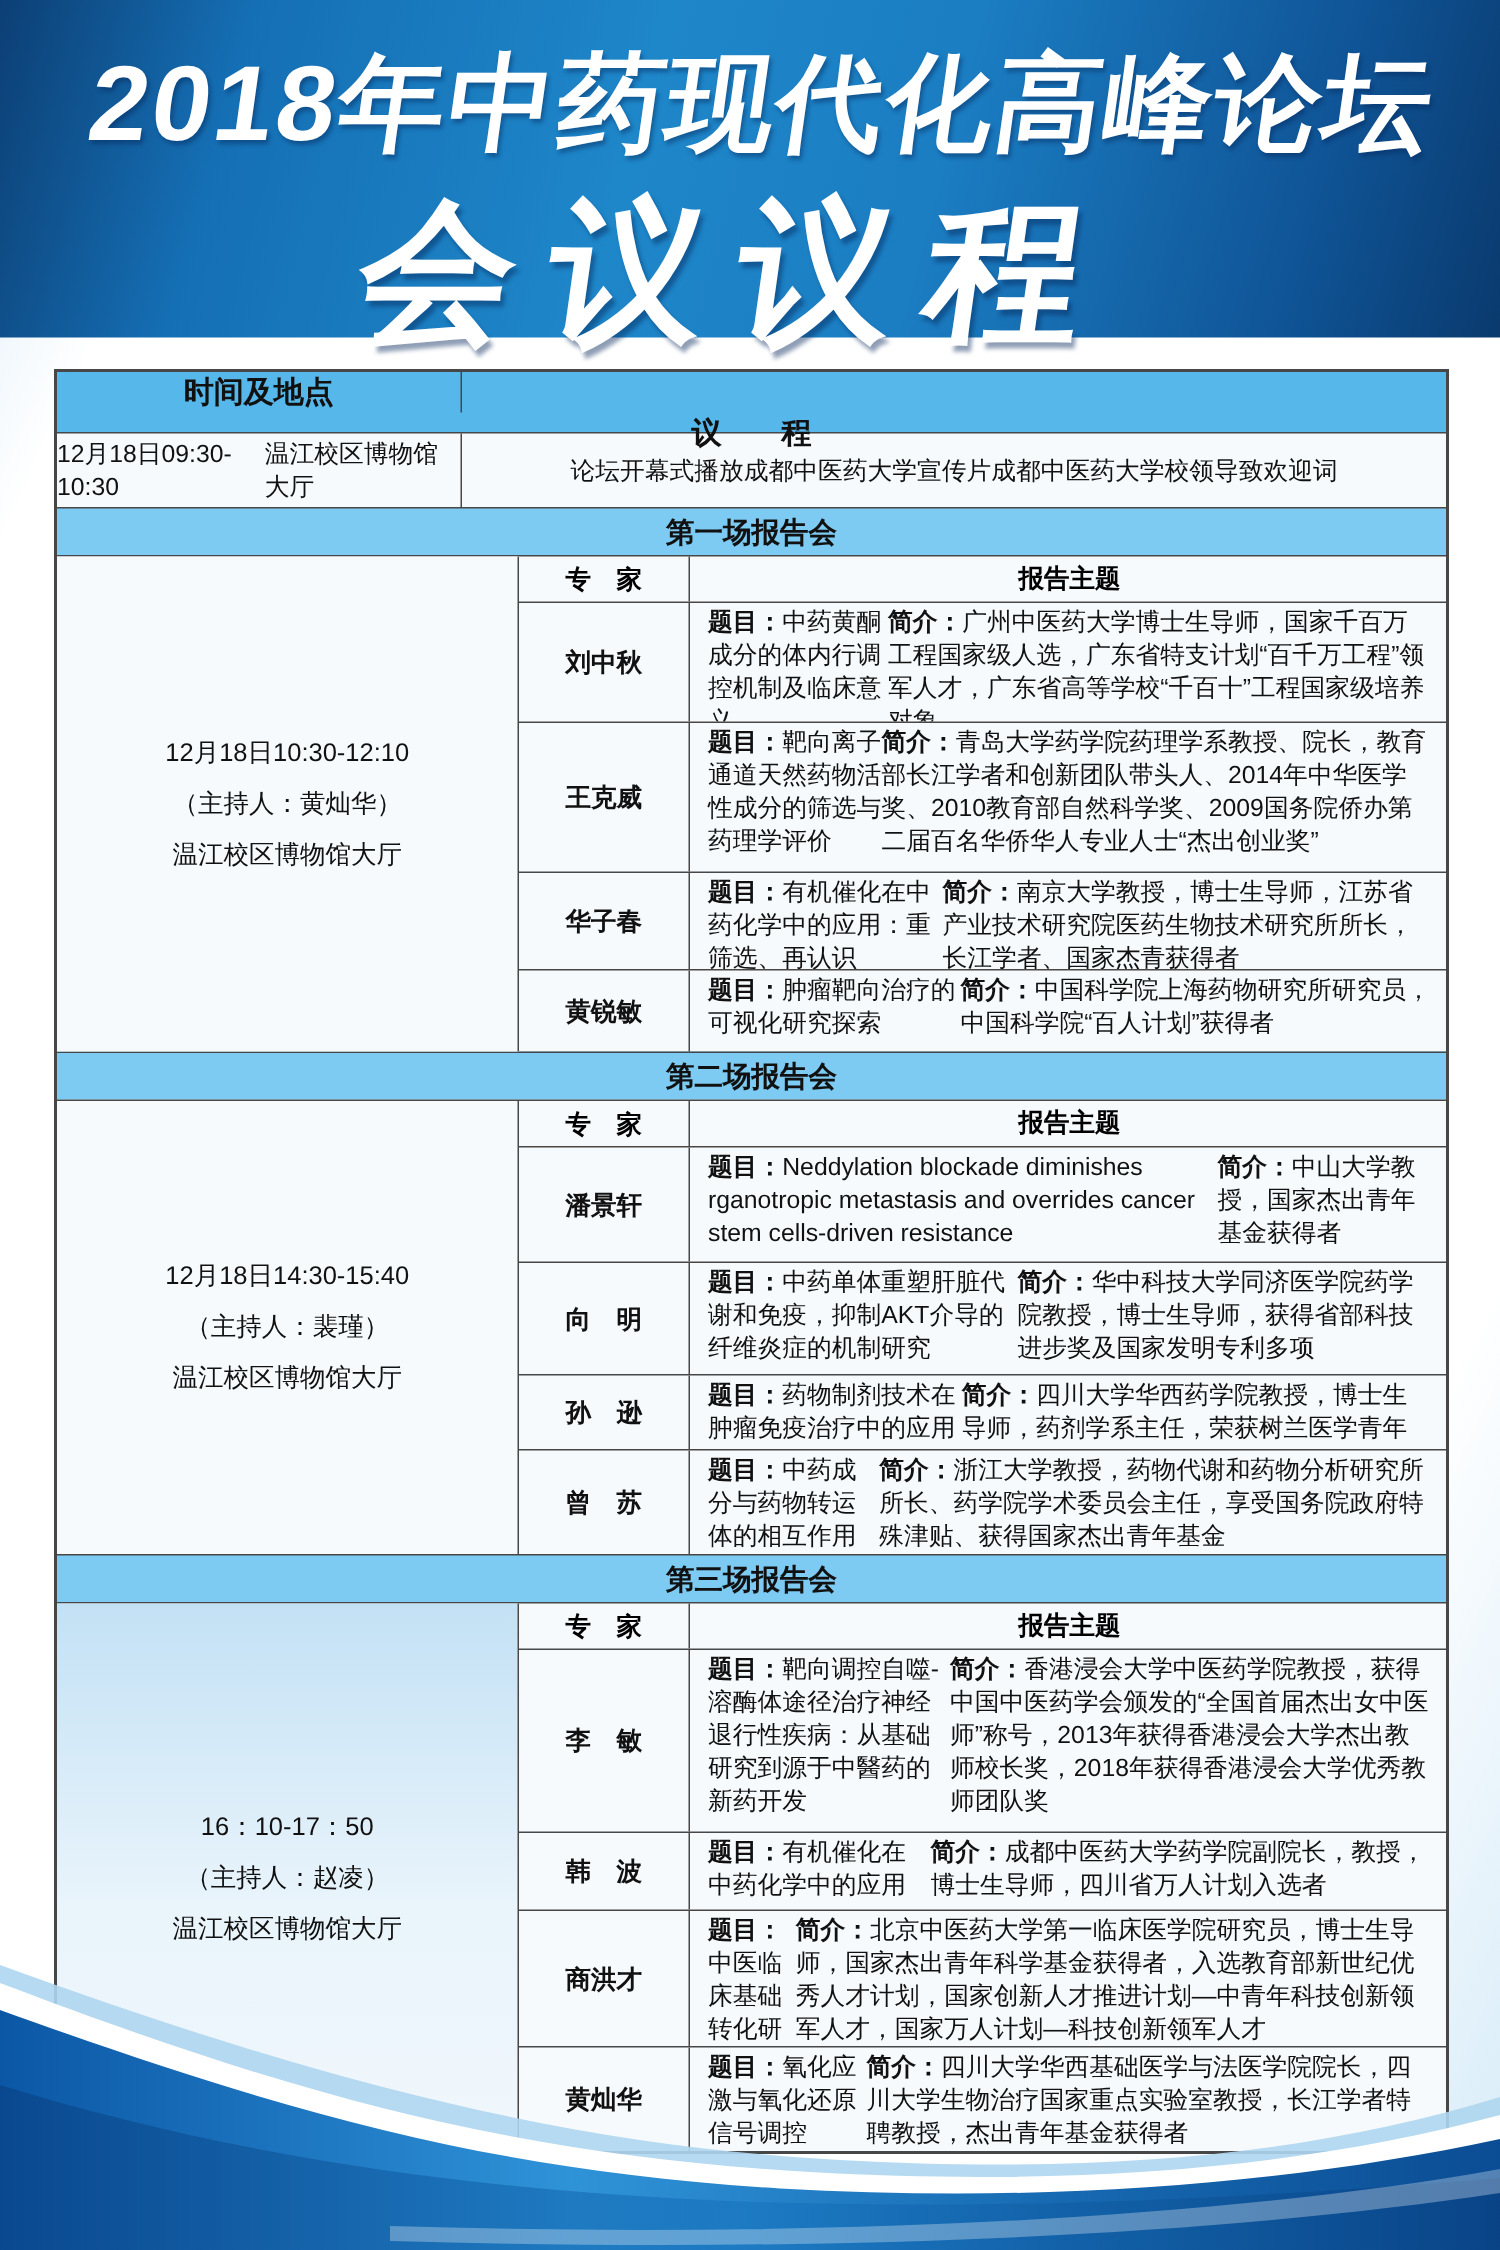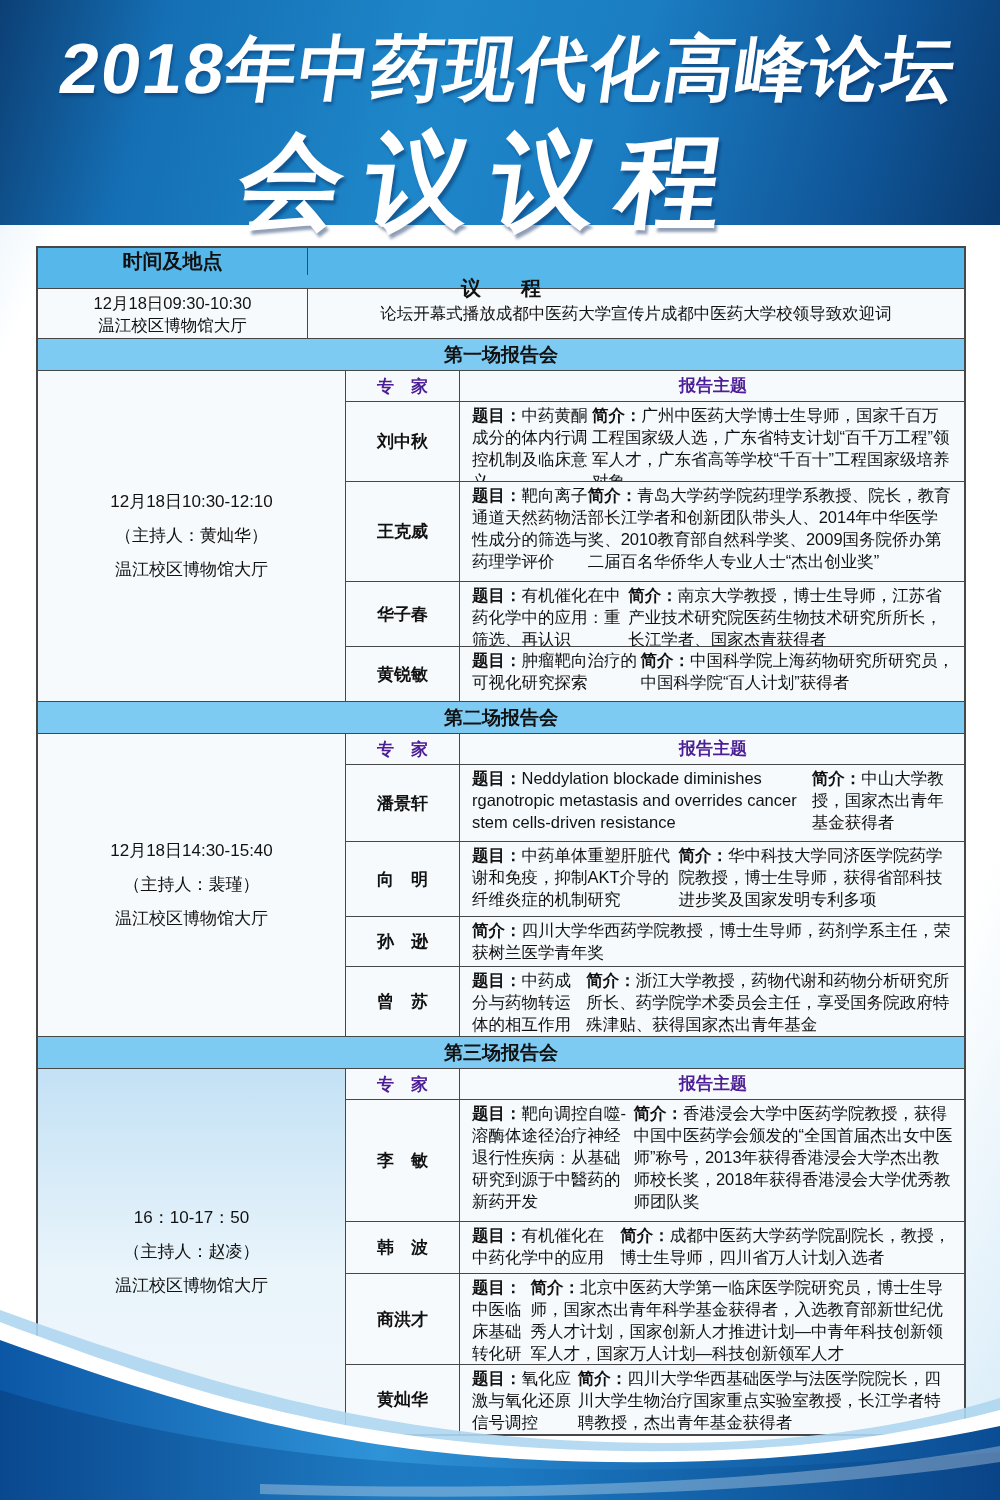--- a/index.html
+++ b/index.html
@@ -35,21 +35,21 @@
   }
   .trow{ display:flex; border-top:1.5px solid #474747; }
   .trow:first-child{ border-top:none; }
 
   .headrow{ height:40px; background:#56b7ea; font-weight:bold; font-size:20px;flex-direction:column; }
   .headrow .hcell{ display:flex; align-items:center; justify-content:center; }
   .hcell-time{ width:270px; border-right:1.5px solid #474747; }
   .hcell-agenda{ flex:1; }
 
   .openrow{ height:50px; font-size:16.5px; background:#f6fafd; }
-  .open-time{ width:270px; border-right:1.5px solid #474747; display:flex; flex-direction:column; align-items:center; justify-content:center; line-height:22px; }
+  .open-time{ width:270px; border-right:1.5px solid #474747; display:flex; flex-direction:row; align-items:center; justify-content:center; line-height:22px; }
   .open-items{ flex:1; display:flex; align-items:center; justify-content:center; }
 
   .bannerrow{ height:32px; background:#7dcaf2; display:flex; align-items:center; justify-content:center;
     font-weight:bold; font-size:19px; }
 
   .session{ display:flex; }
   .time-cell{
     width:308px; border-right:1.5px solid #474747;
     display:flex; flex-direction:column; align-items:center; justify-content:center;
     font-size:17px; line-height:34px; background:#f6fafd;
@@ -63,21 +63,21 @@
     display:flex; align-items:center; justify-content:center;
     font-size:17px; font-weight:600; overflow:hidden;
   }
   .topic-cell{
     flex:1; padding:2px 10px 2px 12px; font-size:16.5px; line-height:22px; overflow:hidden;
     display:flex; flex-direction:row; justify-content:flex-start;
   }
   .topic-cell b{ font-weight:bold; }
   .subhead{ height:30px; }
   .subhead .name-cell, .subhead .topic-cell{
-    color:#4c1d95; font-weight:bold; font-size:17px;
+    color:#000000; font-weight:bold; font-size:17px;
     align-items:center; justify-content:center; display:flex; flex-direction:row; text-align:center;
   }
 
   
   .waves{ position:absolute; left:0; bottom:0; width:1000px; height:260px; z-index:3; display:block; }
 </style>
 </head>
 <body>
 
 <div class="poster">
@@ -173,20 +173,21 @@
         <div class="srow" style="height:75px">
           <div class="name-cell">向　明</div>
           <div class="topic-cell">
             <p><b>题目：</b><span>中药单体重塑肝脏代谢和免疫，抑制AKT介导的纤维炎症的机制研究</span></p>
             <p><b>简介：</b><span>华中科技大学同济医学院药学院教授，博士生导师，获得省部科技进步奖及国家发明专利多项</span></p>
           </div>
         </div>
         <div class="srow" style="height:50px">
           <div class="name-cell">孙　逊</div>
           <div class="topic-cell">
+            <p><b>题目：</b><span>药物制剂技术在肿瘤免疫治疗中的应用</span></p>
             <p><b>简介：</b><span>四川大学华西药学院教授，博士生导师，药剂学系主任，荣获树兰医学青年奖</span></p>
           </div>
         </div>
         <div class="srow" style="height:70px">
           <div class="name-cell">曾　苏</div>
           <div class="topic-cell">
             <p><b>题目：</b><span>中药成分与药物转运体的相互作用</span></p>
             <p><b>简介：</b><span>浙江大学教授，药物代谢和药物分析研究所所长、药学院学术委员会主任，享受国务院政府特殊津贴、获得国家杰出青年基金</span></p>
           </div>
         </div>

